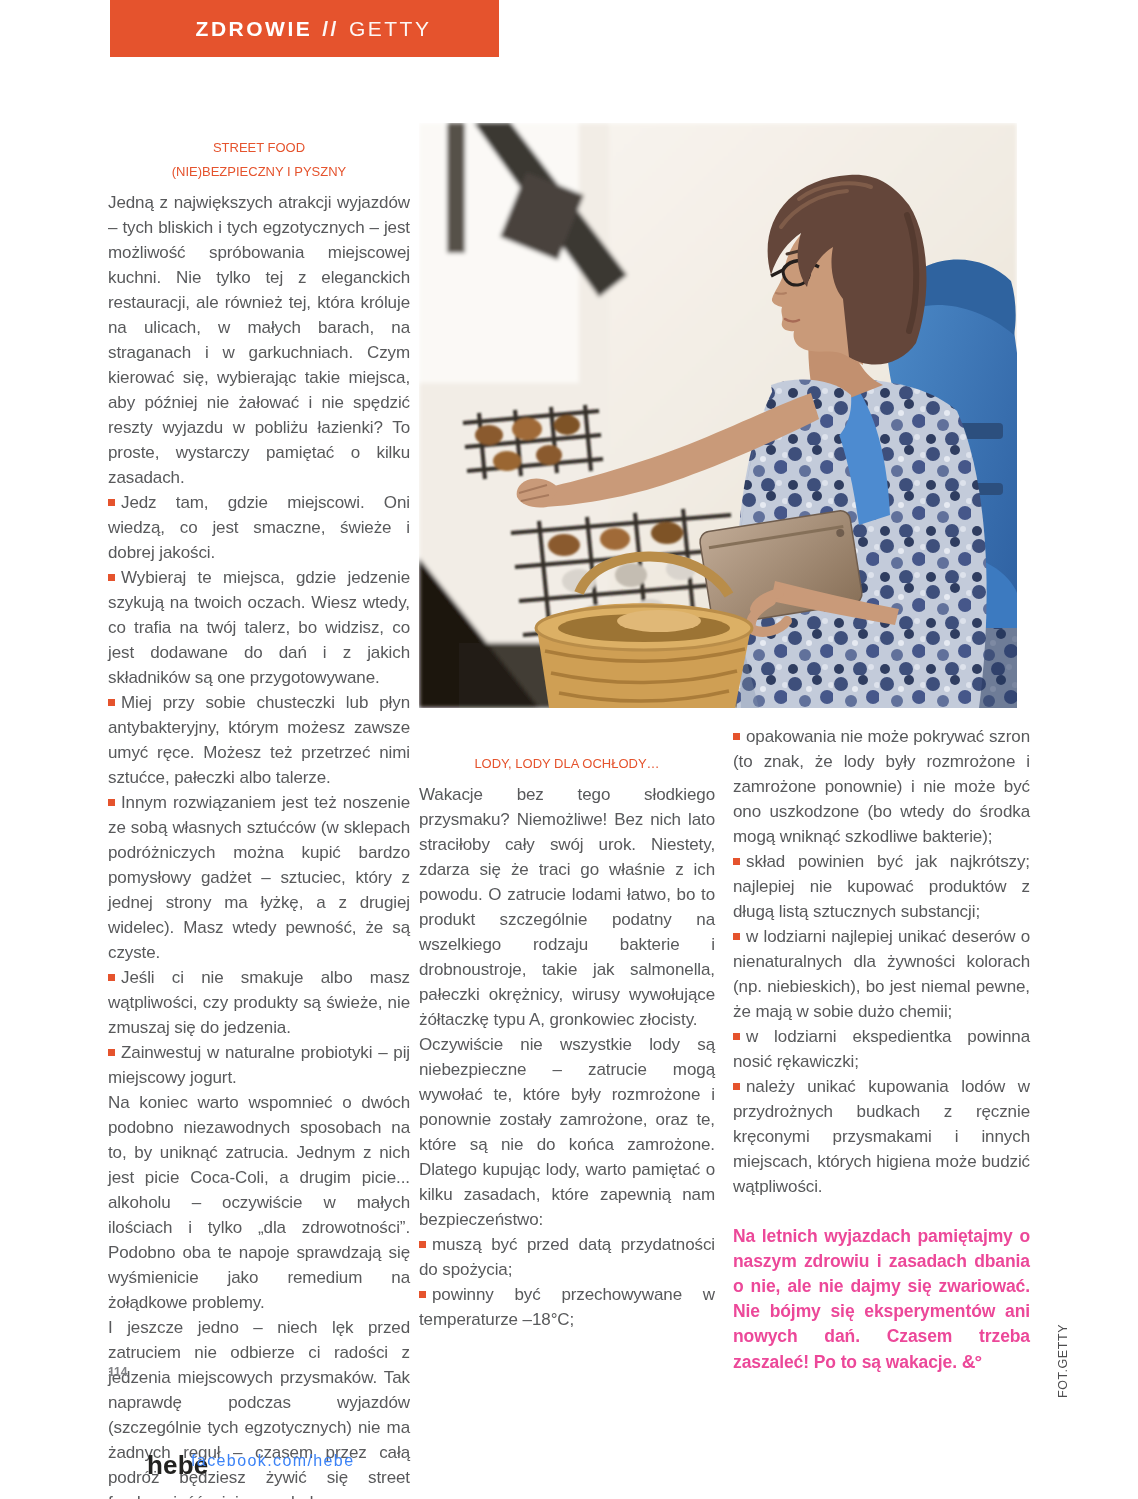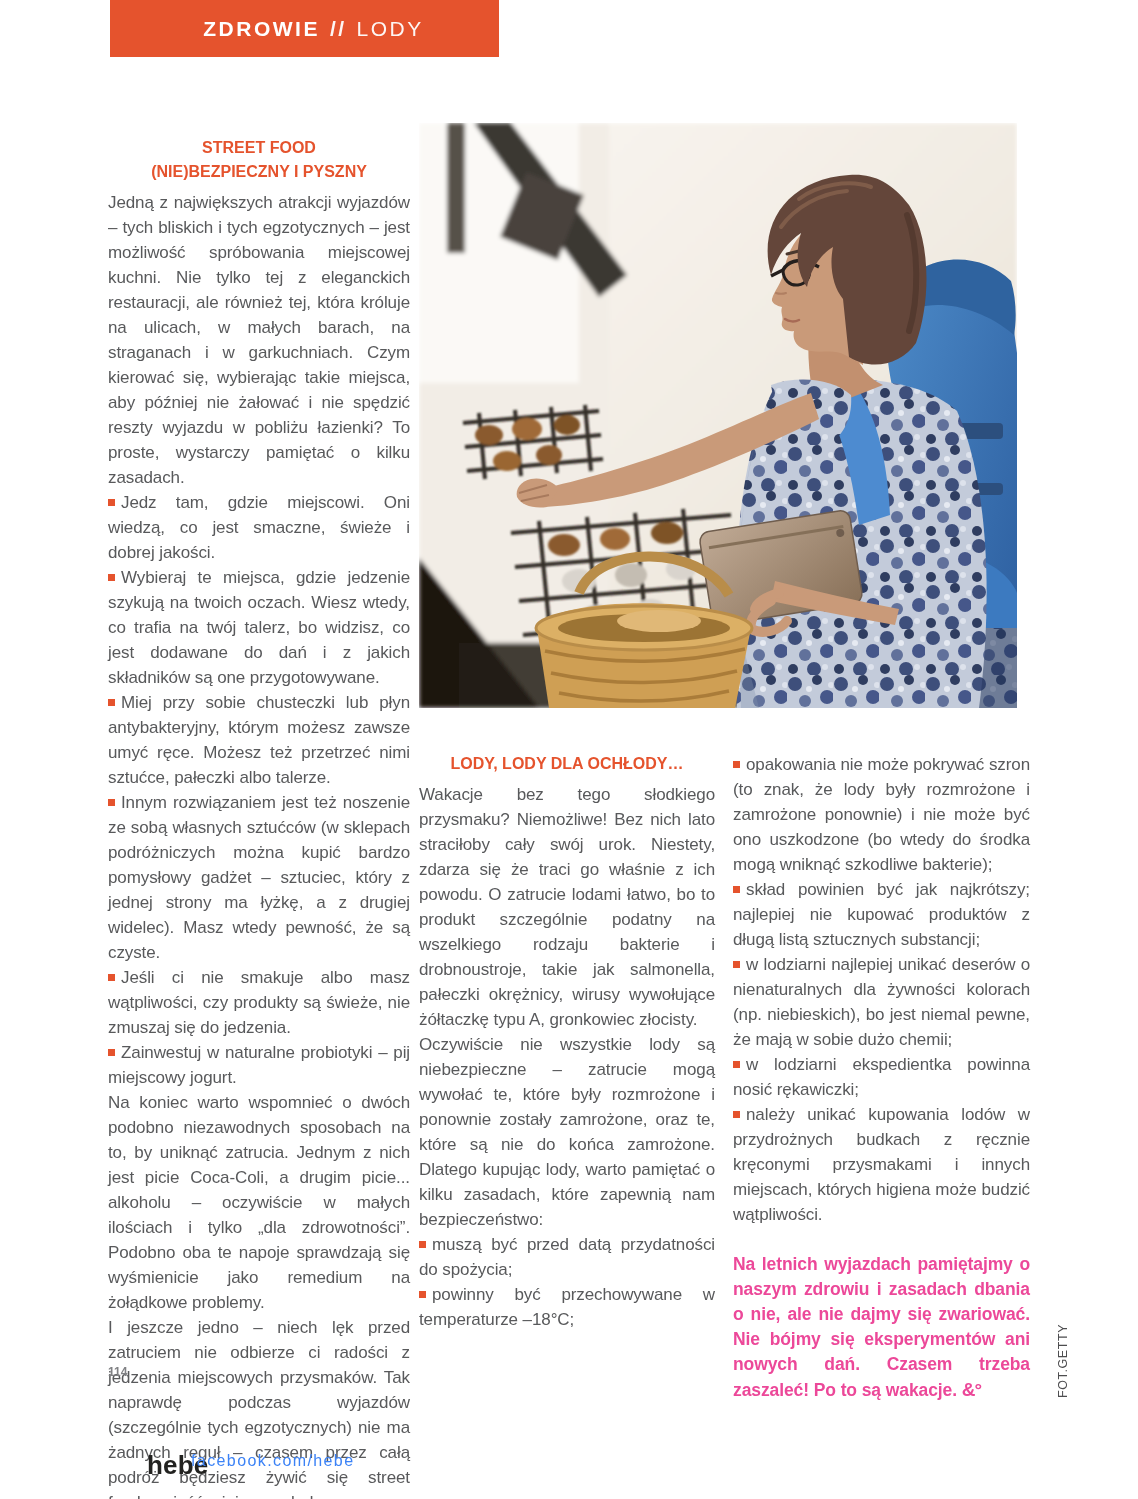--- a/index.html
+++ b/index.html
@@ -23,37 +23,37 @@
   .photo { position:absolute; left:419px; top:123px; width:598px; height:585px; }
   .photo svg { display:block; width:100%; height:100%; }
 
   
   .col {
     position:absolute; color:#58595b; font-size:17px; line-height:25px;
     text-align:justify; letter-spacing:-0.1px;
   }
   .col p { margin:0; }
   .col .h {
-    color:#e5532d; font-weight:700; text-align:center; white-space:pre-line;
-    font-size:16px; line-height:24px; letter-spacing:0; margin:0 0 6px 0;
+    color:#e5532d; font-weight:400; text-align:center; white-space:pre-line;
+    font-size:13px; line-height:24px; letter-spacing:0; margin:0 0 6px 0;
   }
   .col .para + .h { margin-top:31px;text-align:right; }
   .sq {
     display:inline-block; width:7px; height:7px; background:#e5532d;
     margin-right:6px; transform:translateY(-2px);
   }
   .closing {
     margin-top:25px !important; font-weight:700; color:#ec4899;
     font-size:17.5px; line-height:25px; letter-spacing:-0.1px;
   }
   .end-mark { font-weight:700; font-size:19px; letter-spacing:-1px; }
 
   .col-left  { left:108px; top:136px; width:302px; }
   .col-mid   { left:419px; top:752px; width:296px; }
-  .col-right { left:733px; top:752px; width:297px; }
+  .col-right { left:733px; top:724px; width:297px; }
 
   
   .credit {
     position:absolute; left:1056px; top:1398px;
     transform:rotate(-90deg); transform-origin:left top;
     font-size:12.5px; letter-spacing:0.6px; color:#4d4d4f; white-space:nowrap;
   }
 
   
   .footer-num  { position:absolute; left:108px; top:1365px; font-size:12px; font-weight:700; color:#808184; }
@@ -61,21 +61,21 @@
   .footer-url  { position:absolute; left:191px; top:1452px; font-size:16px; color:#3b82f6; letter-spacing:1.4px; }
 </style>
 </head>
 <body>
 
 <div class="page">
 
   <div class="banner">
     <span class="b-bold">ZDROWIE</span>
     <span class="b-sep">//</span>
-    <span class="b-light">LODY</span>
+    <span class="b-light">GETTY</span>
   </div>
 
   <div class="photo">
     <svg viewBox="0 0 598 585" preserveAspectRatio="none">
       <defs>
         <linearGradient id="bgGrad" x1="0" y1="0" x2="1" y2="1">
           <stop offset="0" stop-color="#faf7f2"></stop>
           <stop offset="0.55" stop-color="#f1ebe2"></stop>
           <stop offset="1" stop-color="#e6ddd0"></stop>
         </linearGradient>

